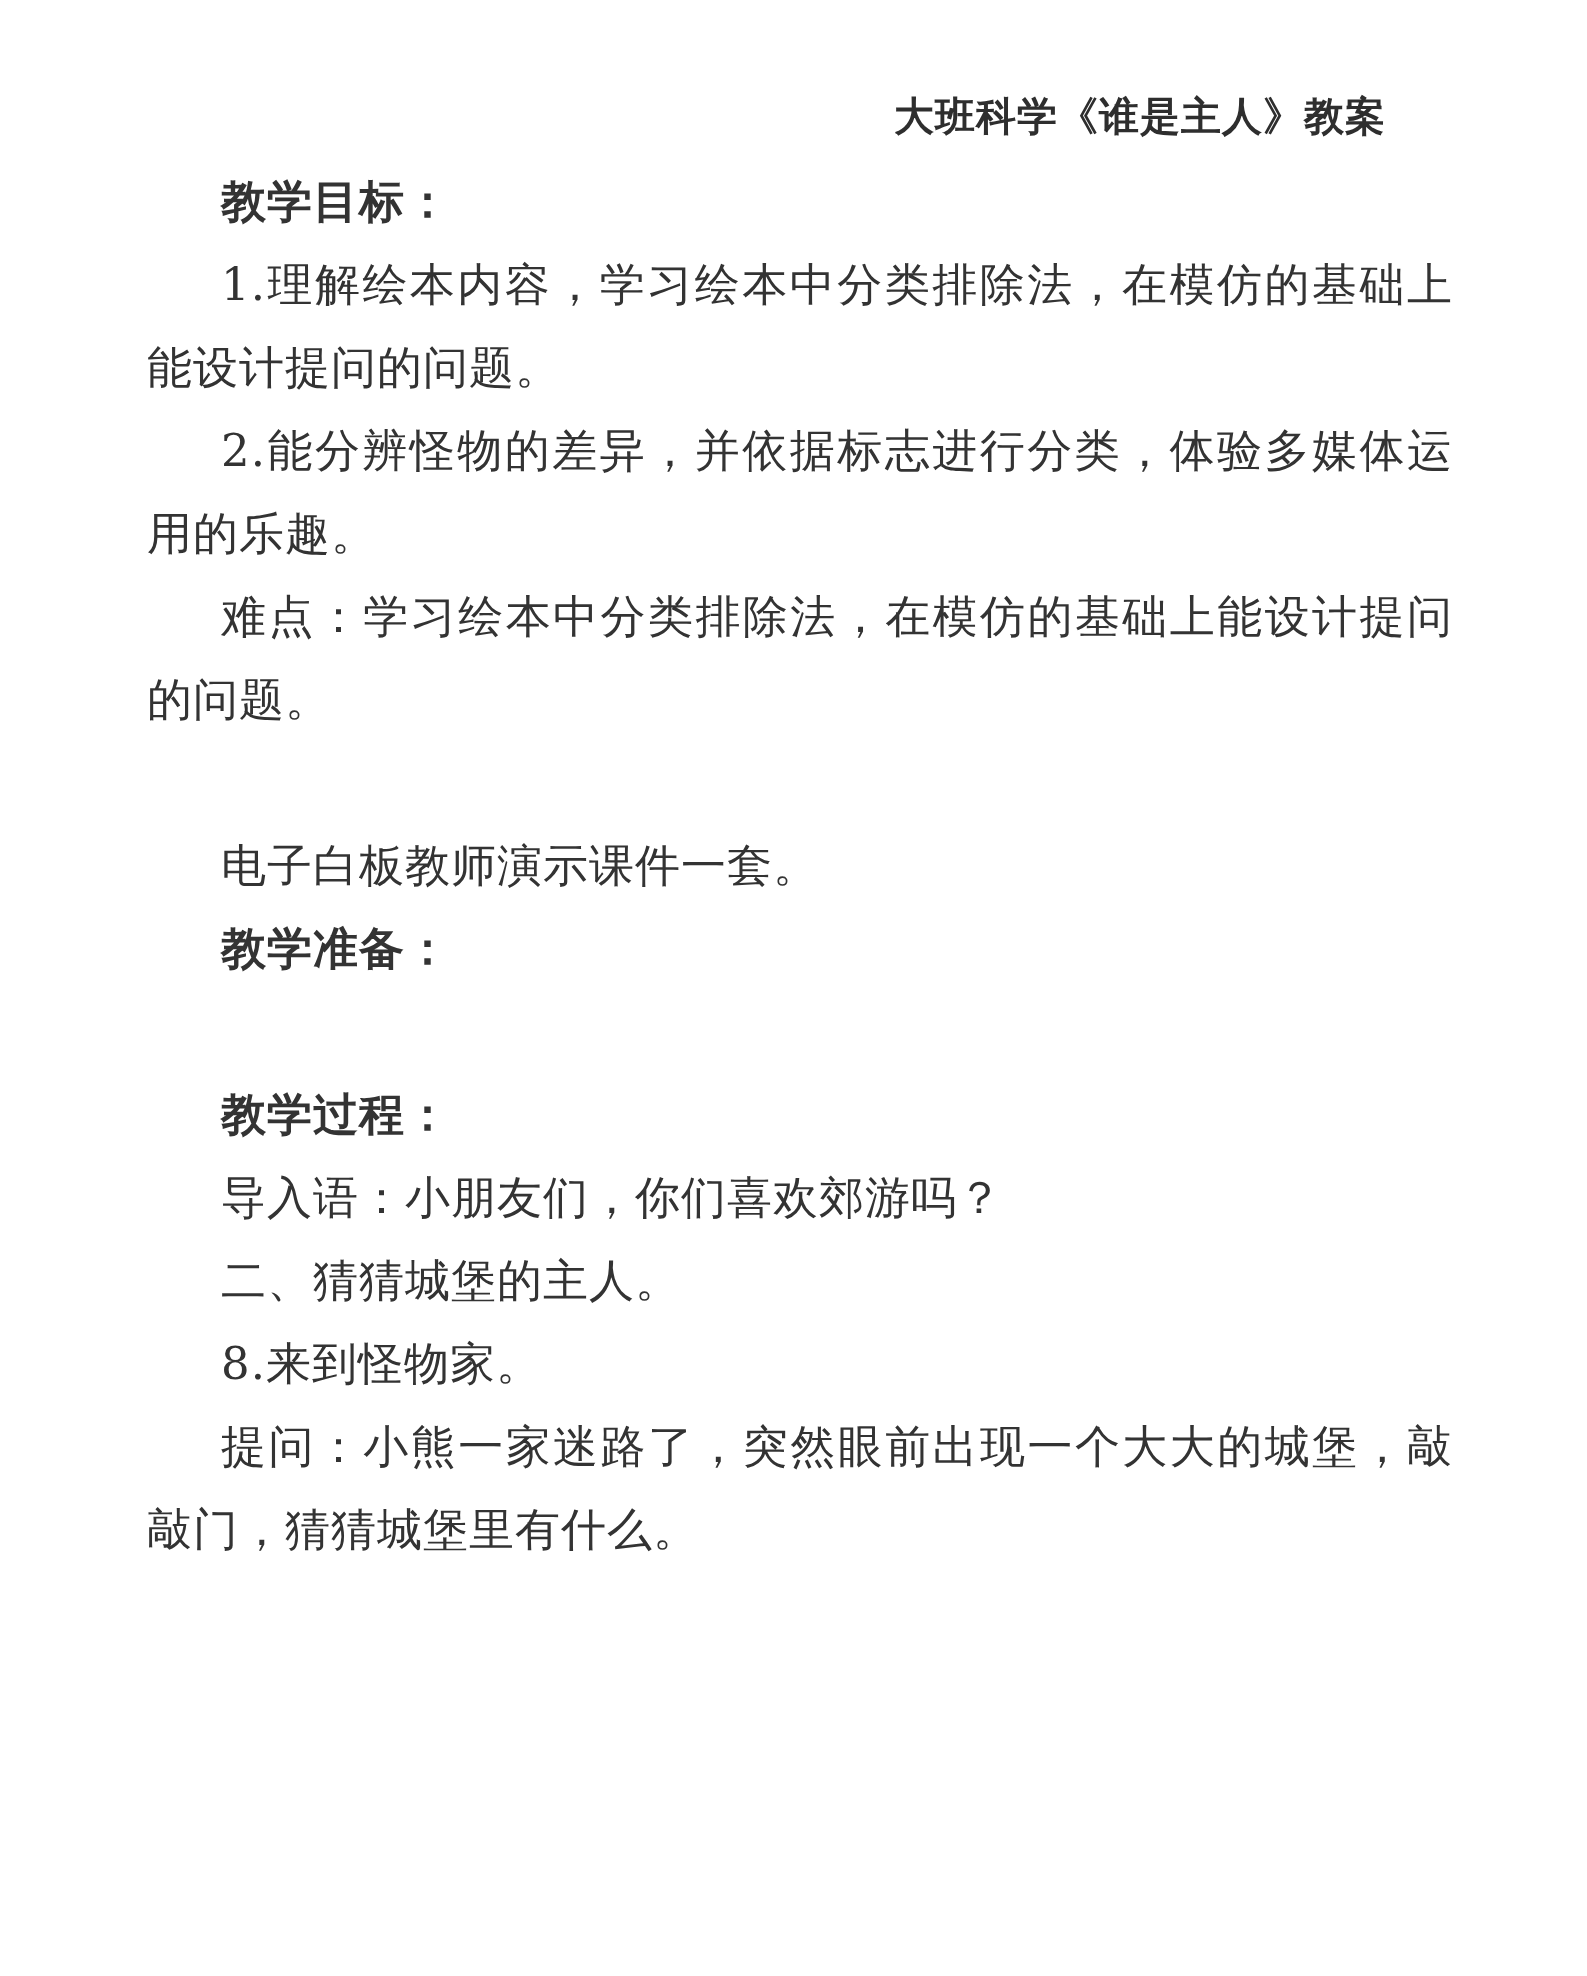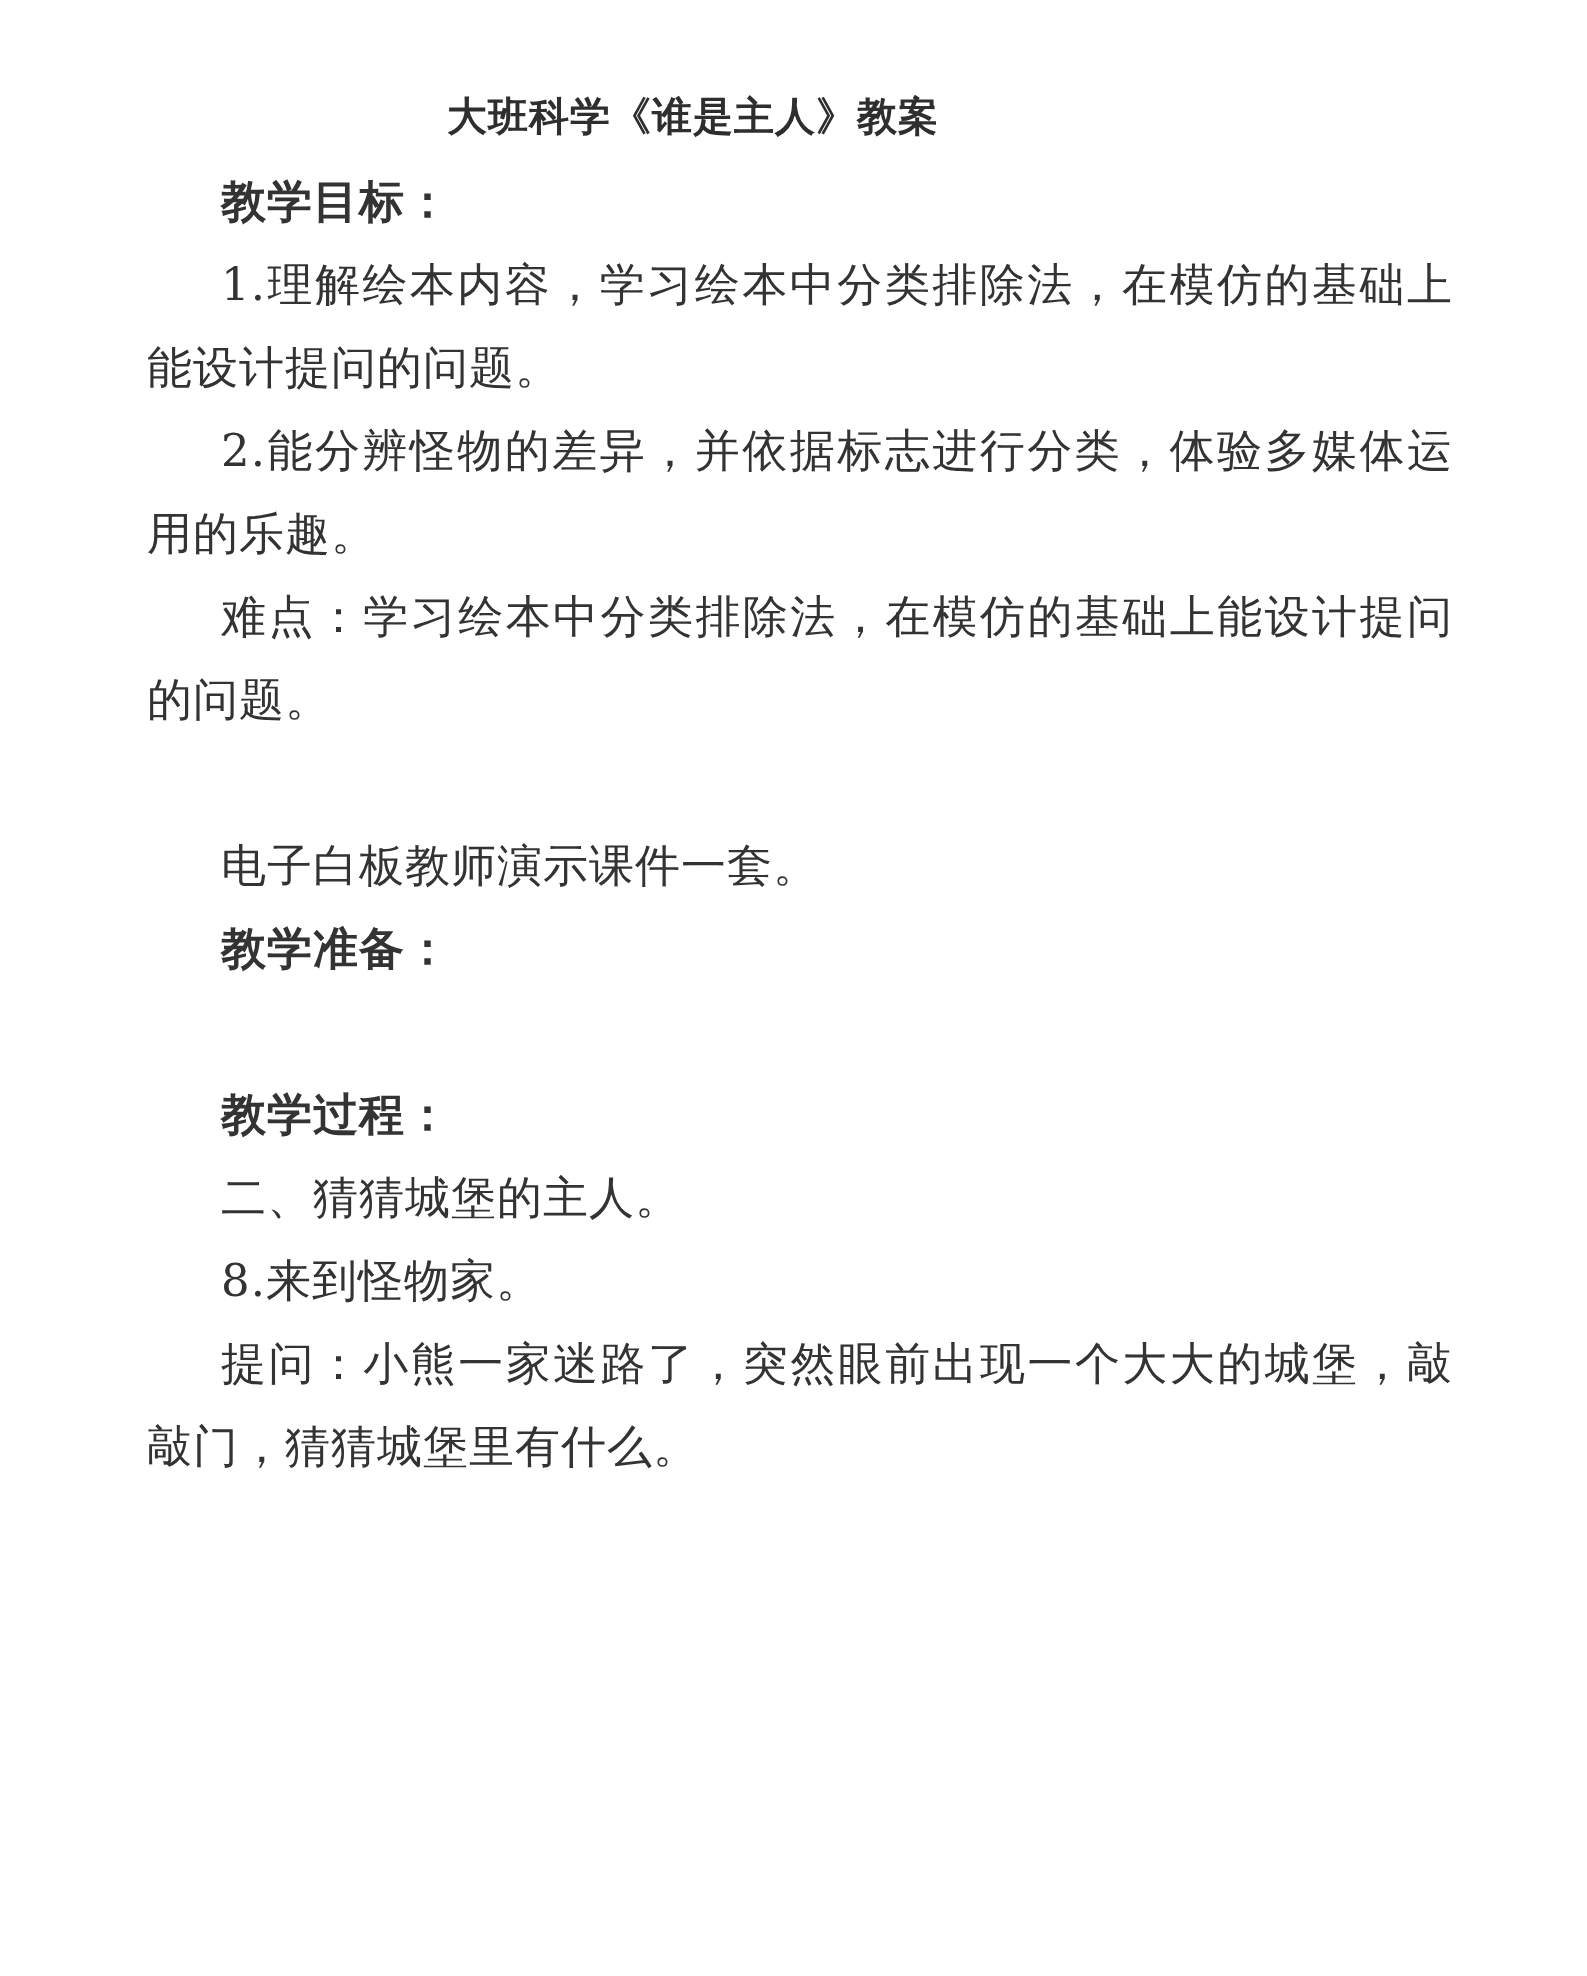--- a/index.html
+++ b/index.html
@@ -19,21 +19,21 @@
       position: absolute;
       left: 147px;
       top: 0;
       width: 1306px;
     }
     .title {
       position: absolute;
       left: 0;
       width: 1386px;
       top: 88px;
-      text-align: center;
+      text-align: right;
       font-size: 40px;
       line-height: 56px;
       letter-spacing: 1px;
       color: #2e2e2e;
       font-weight: bold;
     }
     .para {
       font-size: 45px;
       line-height: 83px;
       text-indent: 74px;
@@ -69,18 +69,19 @@
     <p class="para">难点：学习绘本中分类排除法，在模仿的基础上能设计提问的问题。</p>
 
     <div class="gap"></div>
 
     <p class="para">电子白板教师演示课件一套。</p>
     <p class="para heading">教学准备：</p>
 
     <div class="gap"></div>
 
     <p class="para heading">教学过程：</p>
+    <p class="para">导入语：小朋友们，你们喜欢郊游吗？</p>
     <p class="para">二、猜猜城堡的主人。</p>
     <p class="para">8.来到怪物家。</p>
     <p class="para">提问：小熊一家迷路了，突然眼前出现一个大大的城堡，敲敲门，猜猜城堡里有什么。</p>
 
   </div>
 </div>
 
 </body></html>

